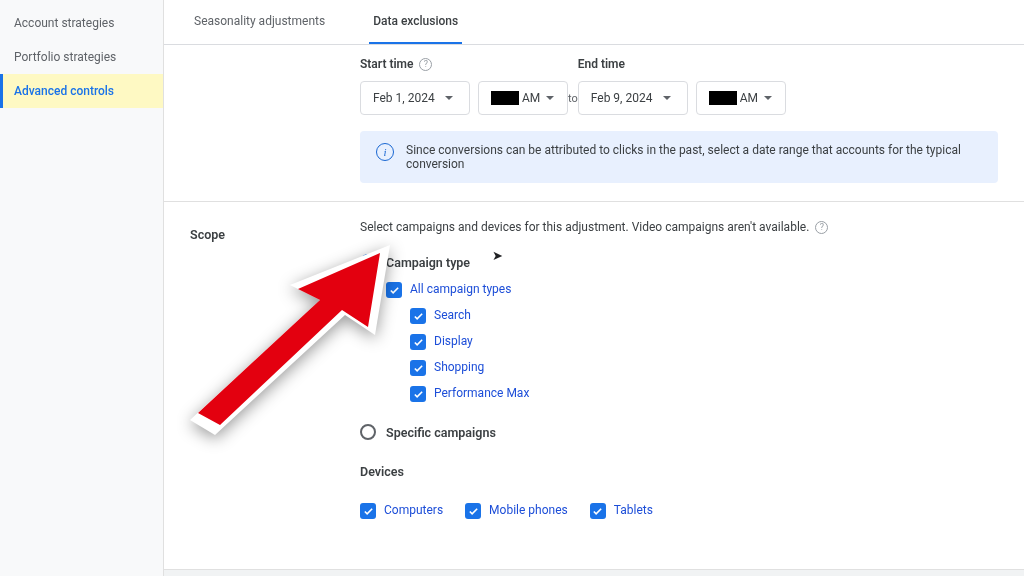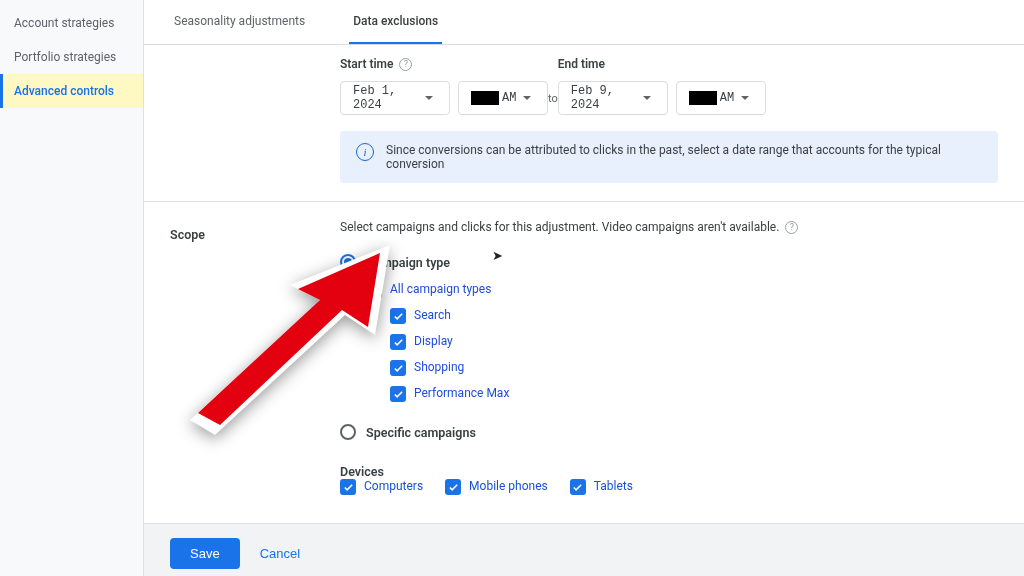--- a/index.html
+++ b/index.html
@@ -1,56 +1,56 @@
 <!DOCTYPE html>
 <html><head>
   <meta charset="utf-8">
   <style>
     * { box-sizing: border-box; margin: 0; padding: 0; }
     body { font-family: Roboto, 'Helvetica Neue', Arial, sans-serif; background: #f1f3f4; width: 1024px; height: 576px; overflow: hidden; position: relative; }
     .app-shell { display: flex; height: 100%; background: #fff; margin: 0 auto; box-shadow: 0 2px 20px rgba(0,0,0,0.12); border-radius: 6px; }
-    .rail { width: 144px; background: #f8f9fa; border-right: 1px solid #e0e0e0; padding-top: 6px; }
+    .rail { width: 164px; background: #f8f9fa; border-right: 1px solid #e0e0e0; padding-top: 6px; }
     .rail-item { padding: 10px 14px; font-size: 12px; color: #5f6368; cursor: pointer; }
     .rail-item.active { color: #1a73e8; background: #fef9c3; border-left: 3px solid #1a73e8; padding-left: 11px; font-weight: 500; }
     .main { flex: 1; display: flex; flex-direction: column; background: #f1f3f4; overflow: hidden; }
     .tabs { display: flex; background: #fff; border-bottom: 1px solid #dadce0; padding-left: 26px; gap: 40px; }
     .tab { padding: 14px 4px; font-size: 12px; color: #5f6368; cursor: pointer; border-bottom: 2px solid transparent; }
     .tab.active { color: #3c4043; border-bottom-color: #1a73e8; font-weight: 500; }
     .panel-stack { flex: 1; overflow: hidden; }
     .card { background: #fff; margin: 0; padding: 18px 26px; border-bottom: 1px solid #e0e0e0; }
     .dates-card { padding-top: 12px; padding-bottom: 18px; }
     .row { display: flex; }
     .label-col { width: 170px; padding-top: 4px; }
     .label-col strong { font-size: 12.5px; color: #3c4043; font-weight: 600; }
     .content-col { flex: 1; }
     .field-label { font-size: 12px; font-weight: 600; color: #3c4043; display: inline-flex; align-items: center; gap: 6px; margin-bottom: 10px; }
     .help-icon { width: 13px; height: 13px; border: 1px solid #9aa0a6; border-radius: 50%; color: #9aa0a6; font-size: 9px; display: inline-flex; align-items: center; justify-content: center; font-weight: 400; }
     .dt-group { display: flex; align-items: flex-end; }
     .dt-col { display: flex; flex-direction: column; }
     .picker-row { display: flex; gap: 8px; }
-    .select-box { border: 1px solid #dadce0; border-radius: 4px; height: 34px; display: flex; align-items: center; padding: 0 16px 0 12px; font-size: 12px; color: #3c4043; justify-content: space-between; cursor: pointer; background: #fff; font-family: Liberation Mono, monospace; }
+    .select-box { border: 1px solid #dadce0; border-radius: 4px; height: 34px; display: flex; align-items: center; padding: 0 16px 0 12px; font-size: 12px; color: #3c4043; justify-content: space-between; cursor: pointer; background: #fff; }
     .select-box.date { width: 110px; }
     .select-box.time { width: 90px; justify-content: space-between; }
     .time-block { width: 28px; height: 14px; background: #000; }
     .caret { width: 0; height: 0; border-left: 4px solid transparent; border-right: 4px solid transparent; border-top: 4px solid #5f6368; margin-left: 6px; }
     .to { font-size: 11px; color: #5f6368; padding-bottom: 10px; }
     .info-banner { margin-top: 16px; background: #e8f0fe; border-radius: 4px; padding: 12px 16px; display: flex; gap: 12px; font-size: 12px; color: #3c4043; }
     .info-icon { width: 18px; height: 18px; border: 1.5px solid #1967d2; border-radius: 50%; color: #1967d2; display: flex; align-items: center; justify-content: center; font-size: 11px; font-style: italic; font-family: Georgia, serif; flex-shrink: 0; }
     .scope-desc { font-size: 12px; color: #3c4043; margin-bottom: 20px; display: flex; align-items: center; gap: 6px; }
     .radio-row { display: flex; align-items: center; gap: 10px; margin-bottom: 12px; }
     .radio { width: 16px; height: 16px; border: 2px solid #1a73e8; border-radius: 50%; display: flex; align-items: center; justify-content: center; cursor: pointer; }
     .radio.off { border-color: #5f6368; }
     .radio .dot { width: 8px; height: 8px; background: #1a73e8; border-radius: 50%; }
     .radio-label { font-size: 12.5px; font-weight: 600; color: #3c4043; }
     .check-list { padding-left: 26px; margin-bottom: 22px; }
     .check-row { display: flex; gap: 8px; margin-bottom: 10px; font-size: 12px; color: #1d4ed8; }
     .check-sublist { padding-left: 24px; }
     .check { width: 16px; height: 16px; background: #1a73e8; border-radius: 3px; display: flex; align-items: center; justify-content: center; flex-shrink: 0; cursor: pointer; }
     .check svg { width: 11px; height: 11px; display: block; }
-    .section-title { font-size: 12.5px; font-weight: 600; color: #3c4043; margin-bottom: 0; }
+    .section-title { font-size: 12.5px; font-weight: 600; color: #3c4043; margin-bottom: 24px; }
     .devices-row { display: flex; gap: 22px; }
     .footer-bar { padding: 14px 26px; display: flex; gap: 20px; align-items: center; background:#f1f3f4; }
     .btn-primary { background: #1a73e8; color: #fff; border: none; border-radius: 4px; padding: 8px 20px; font-size: 13px; cursor: pointer; font-weight: 500; }
     .btn-text { background: none; border: none; color: #1a73e8; font-size: 13px; cursor: pointer; }
     .cursor { position: absolute; left: 492px; top: 248px; font-size: 13px; color: #202124; pointer-events:none; }
     .big-arrow { position: absolute; left: 170px; top: 235px; pointer-events: none; }
     .big-arrow svg { width: 240px; height: 200px; filter: drop-shadow(0 4px 8px rgba(0,0,0,0.4)); }
   </style>
 </head>
 <body>
@@ -114,26 +114,26 @@
             </div>
 
             <div class="info-banner">
               <span class="info-icon">i</span>
               <span>Since conversions can be attributed to clicks in the past, select a date range that accounts for the typical conversion</span>
             </div>
           </div>
         </div>
       </div>
 
-      <div class="card" style="padding-bottom:18px;">
+      <div class="card" style="padding-bottom:40px;">
         <div class="row">
           <div class="label-col"><strong>Scope</strong></div>
           <div class="content-col">
             <div class="scope-desc">
-              <span>Select campaigns and clicks for this adjustment. Video campaigns aren't available.</span>
+              <span>Select campaigns and devices for this adjustment. Video campaigns aren't available.</span>
               <span class="help-icon">?</span>
             </div>
 
             <div class="radio-row">
               <span class="radio">
                   <span class="dot"></span>
                 </span>
               <span class="radio-label">Campaign type</span>
             </div>
 

